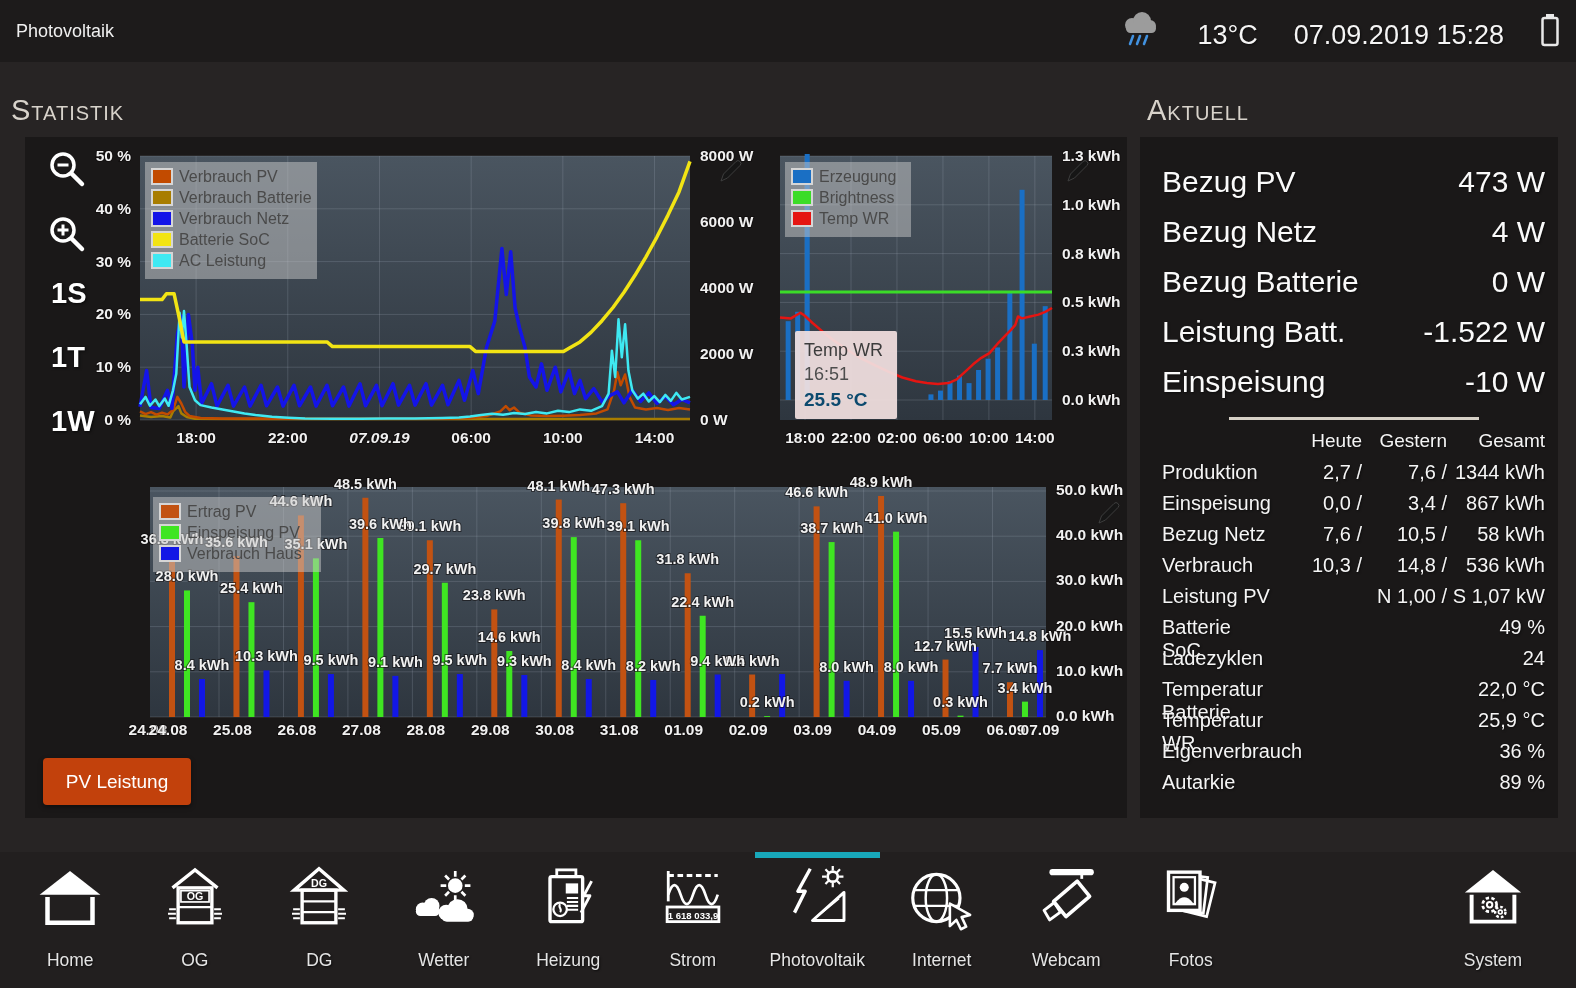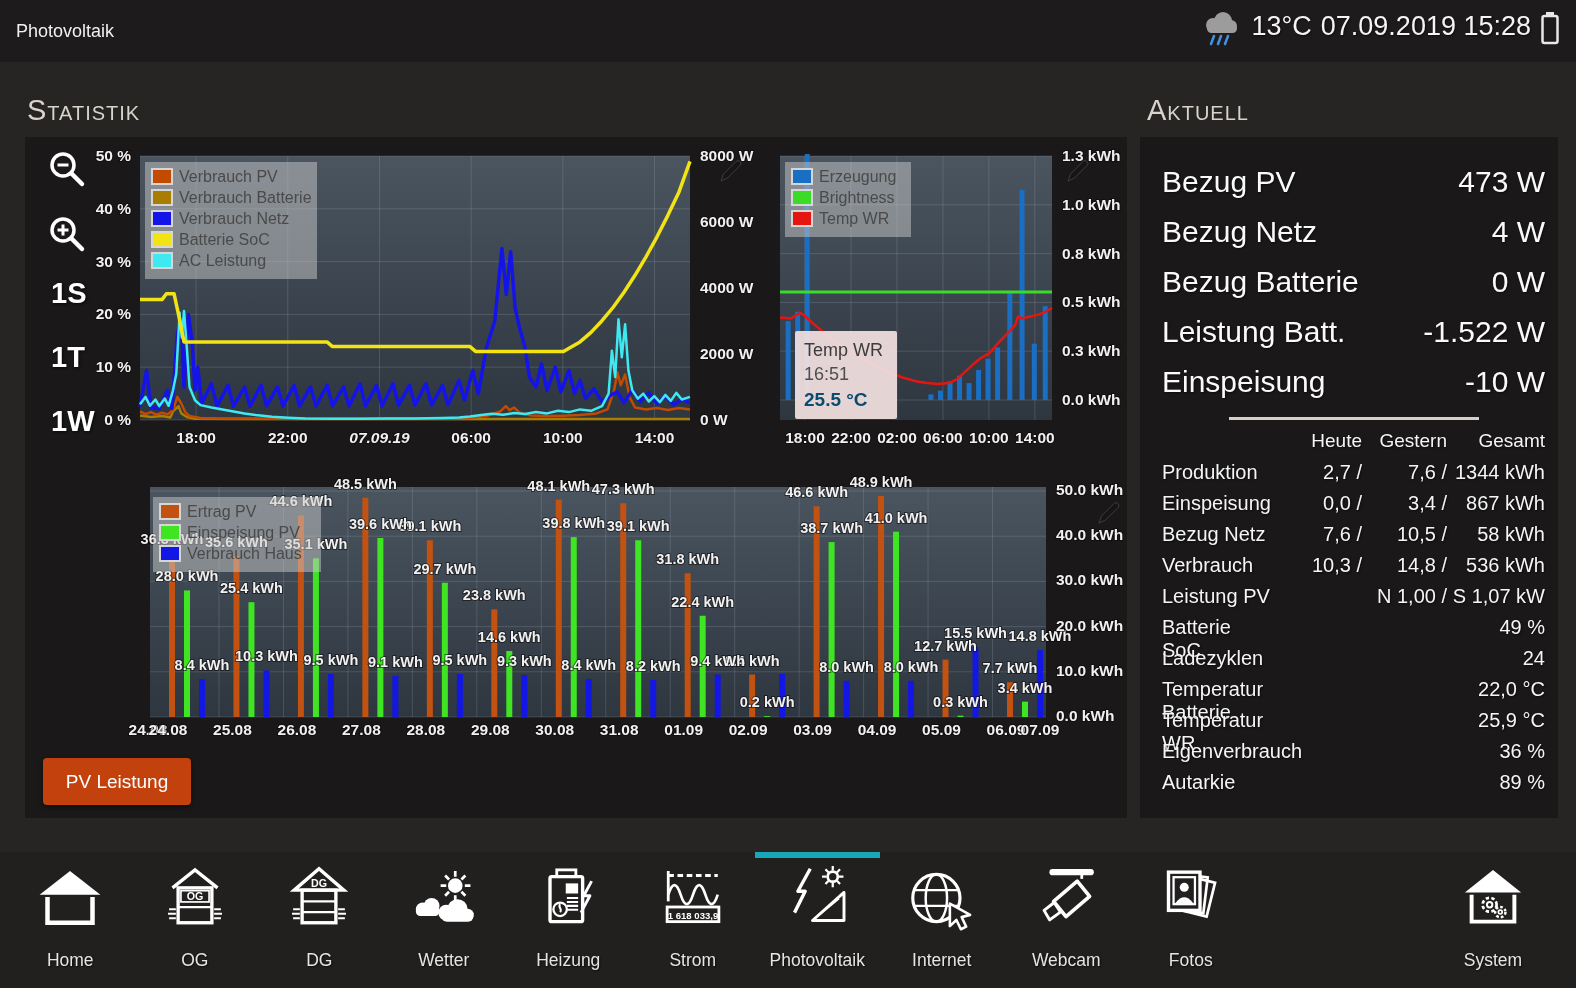--- a/index.html
+++ b/index.html
@@ -1,23 +1,23 @@
 <!DOCTYPE html>
 <html><head>
 <meta charset="utf-8">
 <style>
 *{box-sizing:border-box;margin:0;padding:0}
 html,body{width:1576px;height:988px}
 body{background:#272424;font-family:"Liberation Sans",sans-serif;color:#f2f2f2;overflow:hidden;position:relative}
 .topbar{position:absolute;left:0;top:0;width:1576px;height:62px;background:#1d1b1b;display:flex;align-items:center;padding:0 16px;z-index:5}
 .topbar .title{font-size:18px;color:#f0f0f0}
-.topbar .right{margin-left:auto;display:flex;align-items:flex-start;gap:9px}
+.topbar .right{margin-left:auto;display:flex;align-items:flex-end;gap:36px}
 .topbar .temp,.topbar .datetime{font-size:27px;color:#f5f5f5;text-shadow:1px 1px 2px rgba(0,0,0,.55)}
 .section-title{position:absolute;font-size:29px;font-variant:small-caps;letter-spacing:1px;color:#d8d3cb}
-#title-statistik{left:27px;top:94px}
+#title-statistik{left:11px;top:94px}
 #title-aktuell{left:1147px;top:94px}
 .panel{position:absolute;background:#1a1818;top:137px;height:681px}
 #stats-panel{left:25px;width:1102px}
 #aktuell-panel{left:1140px;width:418px;padding:20px 13px 0 22px;display:flex;flex-direction:column}
 svg.chart{position:absolute}
 #chart1{left:65px;top:3px}
 #chart2{left:690px;top:3px}
 #chart3{left:65px;top:325px}
 svg text{paint-order:stroke;stroke:rgba(12,10,10,.55);stroke-width:2px;font-family:"Liberation Sans",sans-serif}
 svg text.lg{stroke:none}

